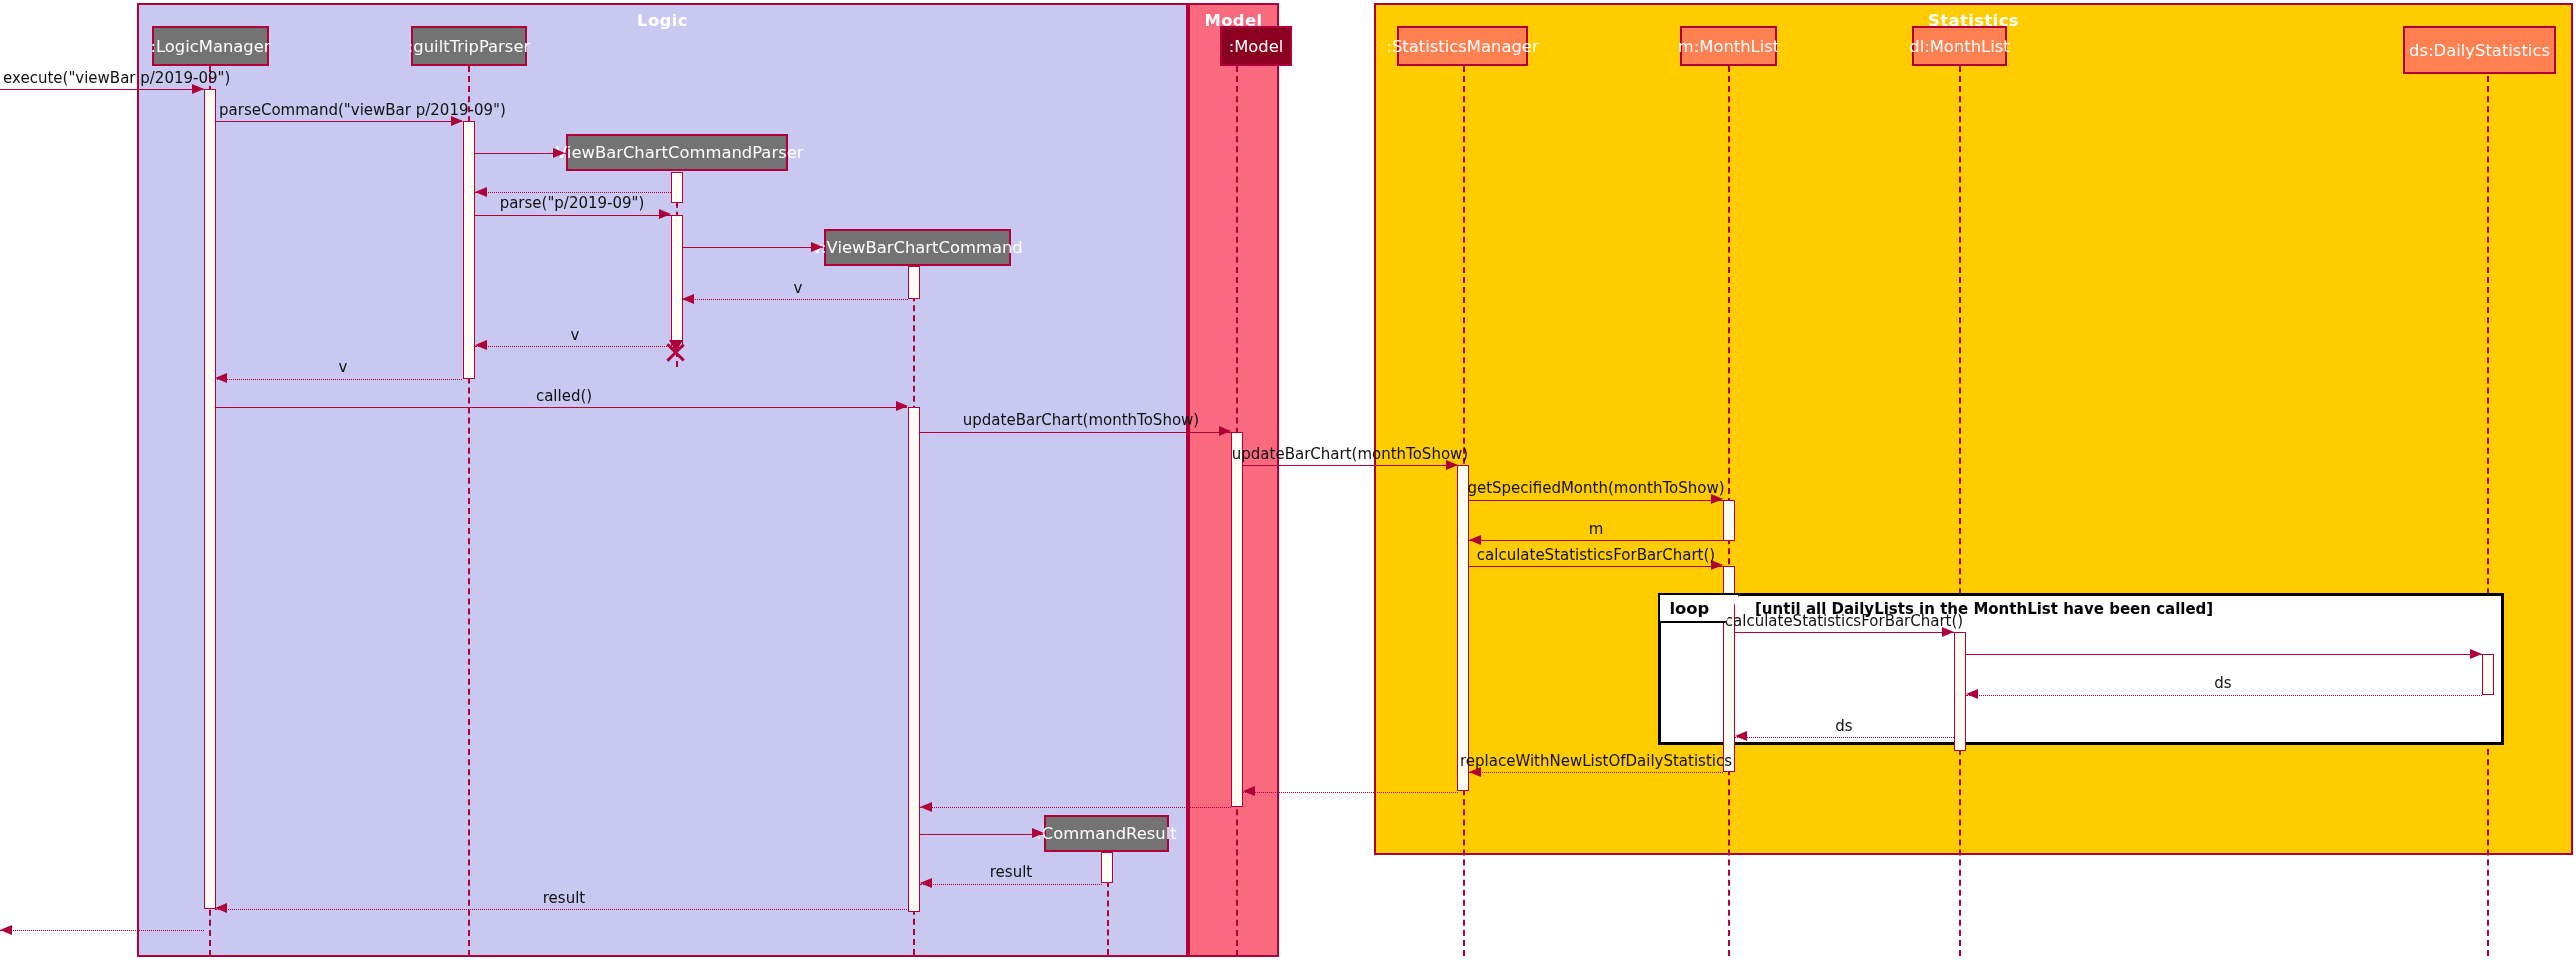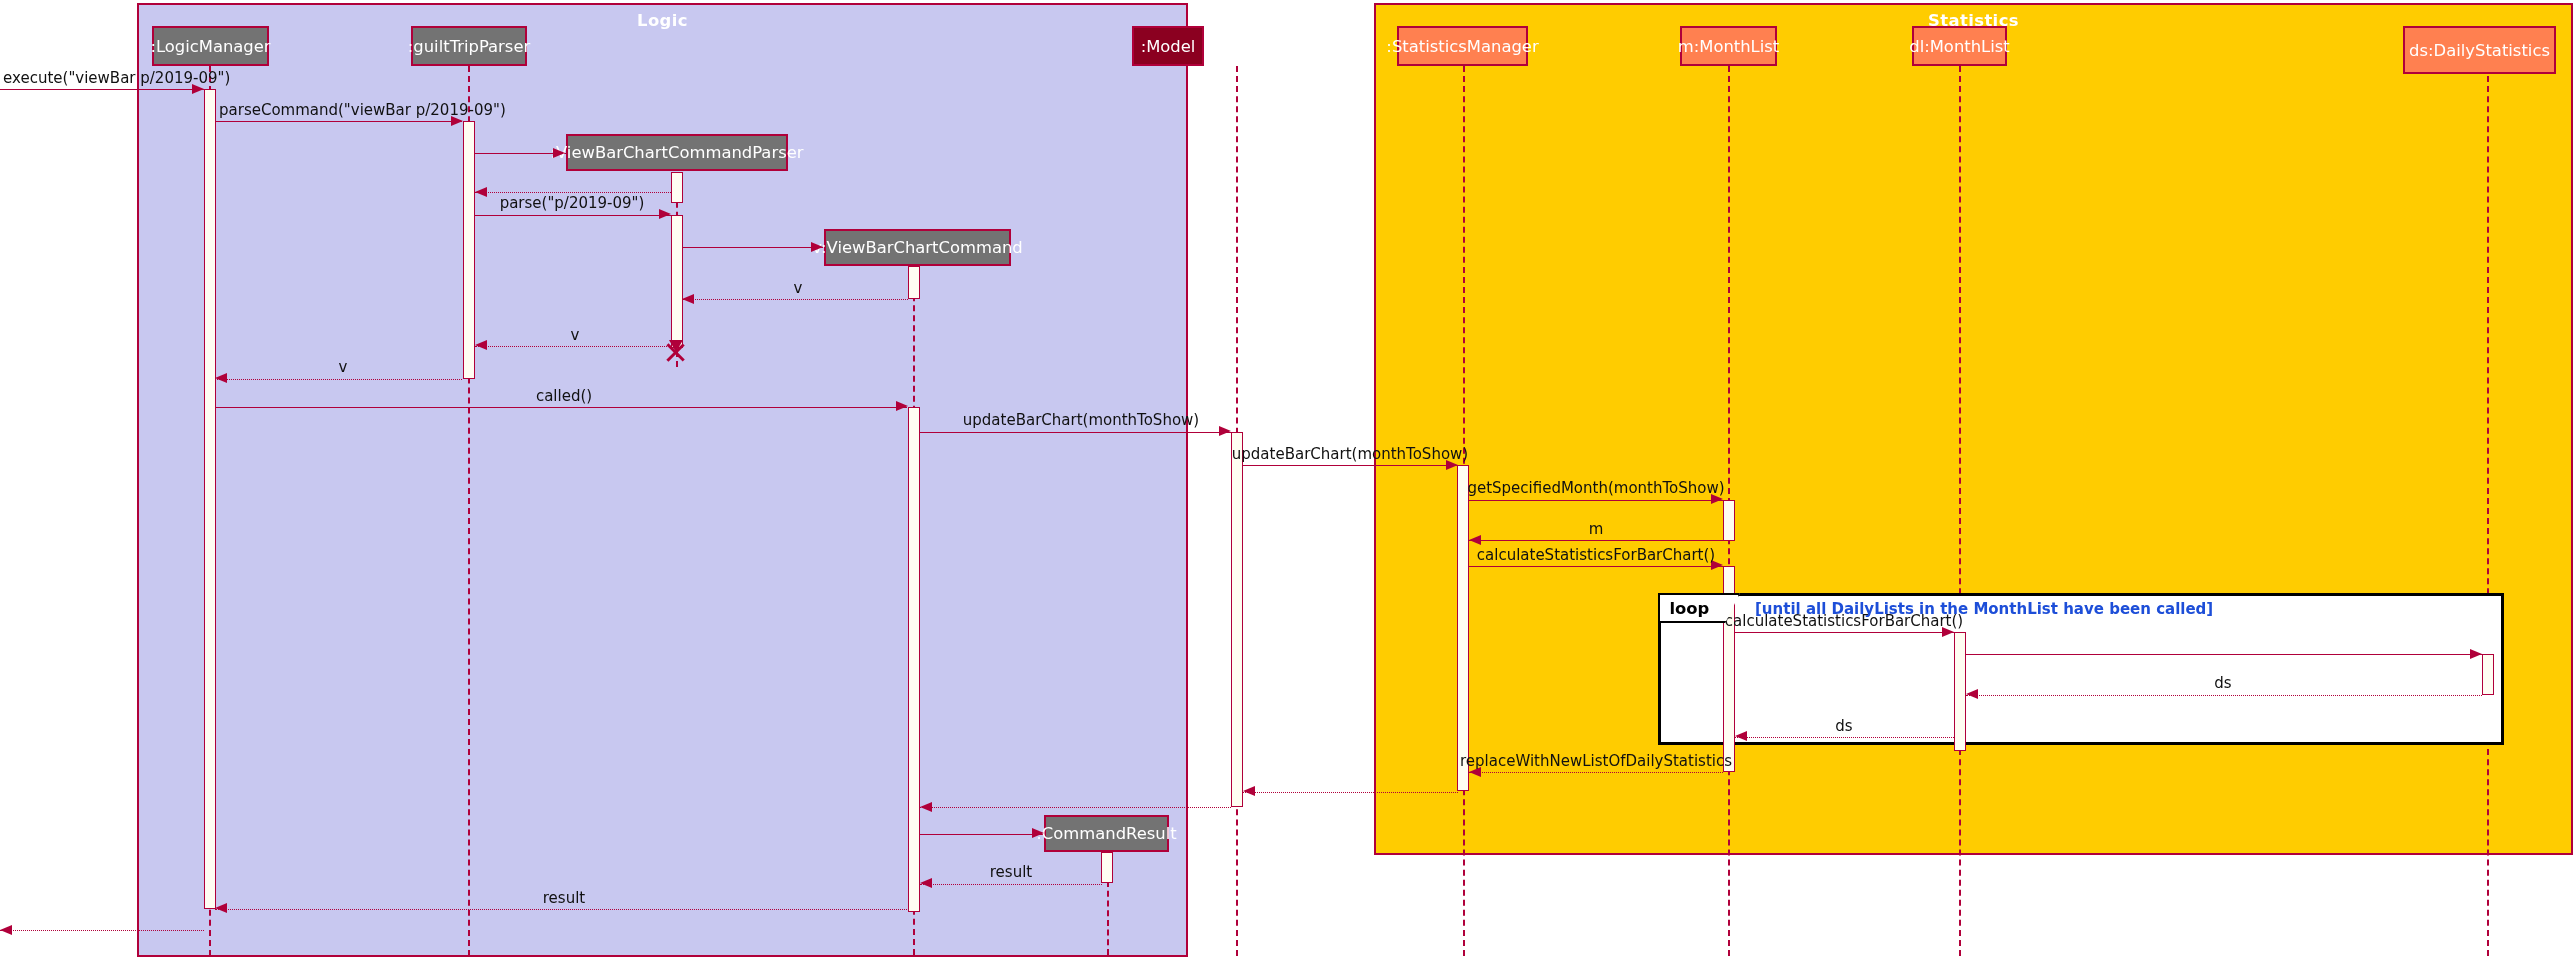--- a/index.html
+++ b/index.html
@@ -49,31 +49,34 @@
   .xmark::after{transform:rotate(-45deg);}
 
   
   .loopbox{position:absolute;box-sizing:border-box;background:#ffffff;
            border:3.1px solid #000000;z-index:3;}
   .looptag{position:absolute;box-sizing:border-box;background:#ffffff;
            border:2.3px solid #000000;z-index:10;
            font-weight:bold;font-size:16.4px;color:#000;
            display:flex;align-items:center;padding-left:9.4px;
            clip-path:polygon(0 0,100% 0,82% 100%,0 100%);}
-  .loopcond{position:absolute;font-weight:bold;font-size:15px;color:#1d4ed8;z-index:10;white-space:nowrap;}
+  .loopcond{position:absolute;font-weight:bold;font-size:15px;color:#000000;z-index:10;white-space:nowrap;}
 </style>
 </head>
 <body>
 
 <div id="canvas">
 
   <div class="pkg" style="left:137px;top:3.1px;width:1051px;height:954px;background:#c8c8f0;">
     <div class="pkg-title">Logic</div>
   </div>
 
+  <div class="pkg" style="left:1188px;top:3.1px;width:91px;height:954px;background:#f96a7f;">
+    <div class="pkg-title">Model</div>
+  </div>
 
   <div class="pkg" style="left:1374px;top:3.1px;width:1199px;height:852px;background:#ffcc00;">
     <div class="pkg-title">Statistics</div>
   </div>
 
   <div class="lifeline" style="left:209px;  top:66px;  height:890px;"></div>
   <div class="lifeline" style="left:468px;  top:66px;  height:890px;"></div>
   <div class="lifeline" style="left:676px;  top:172px; height:195px;"></div>
   <div class="lifeline" style="left:913px; top:265px; height:690px;"></div>
   <div class="lifeline" style="left:1107px; top:852px;height:103px;"></div>
@@ -100,21 +103,21 @@
   </div>
 
   <div class="plife p-logic" style="left:824px;top:229px;width:187px;height:37px;">
     <span>v:ViewBarChartCommand</span>
   </div>
 
   <div class="plife p-logic" style="left:1044px;top:815px;width:125px;height:37px;">
     <span>:CommandResult</span>
   </div>
 
-  <div class="plife p-model" style="left:1132px;top:26px;width:72px;height:40px;">
+  <div class="plife p-model" style="left:1220px;top:26px;width:72px;height:40px;">
     <span>:Model</span>
   </div>
 
   <div class="plife p-stat" style="left:1397px;top:26px;width:131px;height:40px;">
     <span>:StatisticsManager</span>
   </div>
 
   <div class="plife p-stat" style="left:1680px;top:26px;width:97px;height:40px;">
     <span>m:MonthList</span>
   </div>

